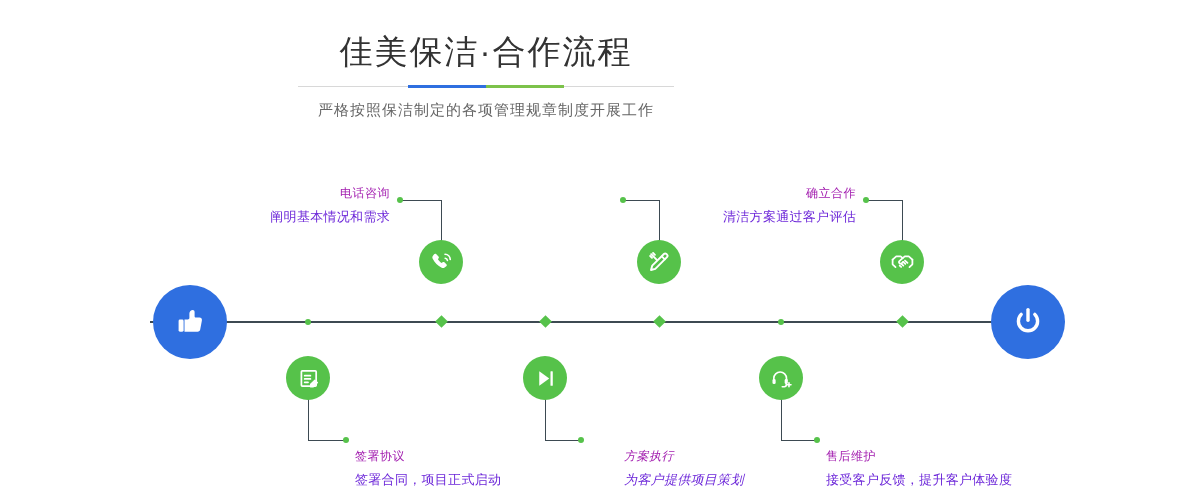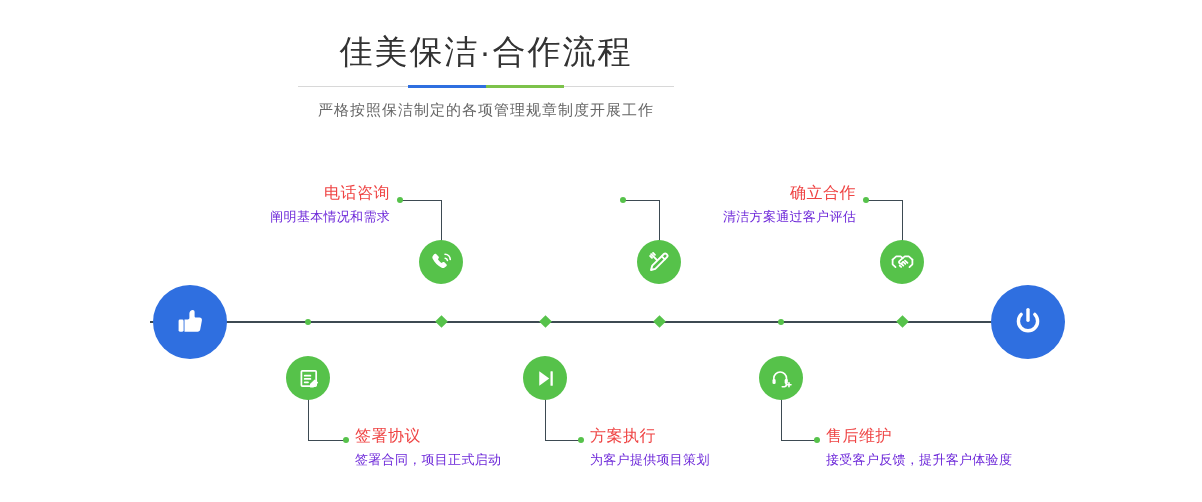--- a/index.html
+++ b/index.html
@@ -122,34 +122,34 @@
     height: 6px;
     border-radius: 50%;
     background: #56c24a;
   }
 
   .label {
     position: absolute;
     white-space: nowrap;
   }
   .label .lab-title {
-    font-size: 16px;
-    color: #ef4444;
+    font-size: 12px;
+    color: #a21caf;
     line-height: 22px;
     letter-spacing: 0.5px;
   }
   .label .lab-desc {
     font-size: 13px;
     color: #6d28d9;
     line-height: 20px;
     margin-top: 3px;
     letter-spacing: 0.3px;
   }
   .label.right-align { text-align: right; }
-  .label.left-align  { text-align: left; }
+  .label.left-align  { text-align: left; margin-top: 20px; }
 
   svg { display: block; }
 </style>
 </head>
 <body>
 
 <div id="canvas">
 
   <div class="header">
     <h1 class="title">佳美保洁·合作流程</h1>
@@ -236,21 +236,21 @@
   <div class="connector conn-h" style="left:545px; top:440px; width:35px;"></div>
   <div class="dot" style="left:578px; top:437px;"></div>
   <div class="node" style="left:523px; top:356px;">
     <span>
       <svg width="23" height="23" viewBox="0 0 24 24" fill="#ffffff">
         <path d="M5.5 4.4l10.4 7.6L5.5 19.6z"></path>
         <rect x="17.2" y="4.4" width="2.4" height="15.2" rx="0.6"></rect>
       </svg>
     </span>
   </div>
-  <div class="label left-align" style="left:590px; top:425px; width:230px;">
+  <div class="label left-align" style="left:624px; top:425px; width:230px;font-style:italic;">
     <div class="lab-title">方案执行</div>
     <div class="lab-desc">为客户提供项目策划</div>
   </div>
 
   <div class="diamond" style="left:898px; top:317px;"></div>
   <div class="connector conn-v" style="left:902px; top:200px; height:60px;"></div>
   <div class="connector conn-h" style="left:866px; top:200px; width:36px;"></div>
   <div class="dot" style="left:863px; top:197px;"></div>
   <div class="node" style="left:880px; top:240px;">
     <span>

